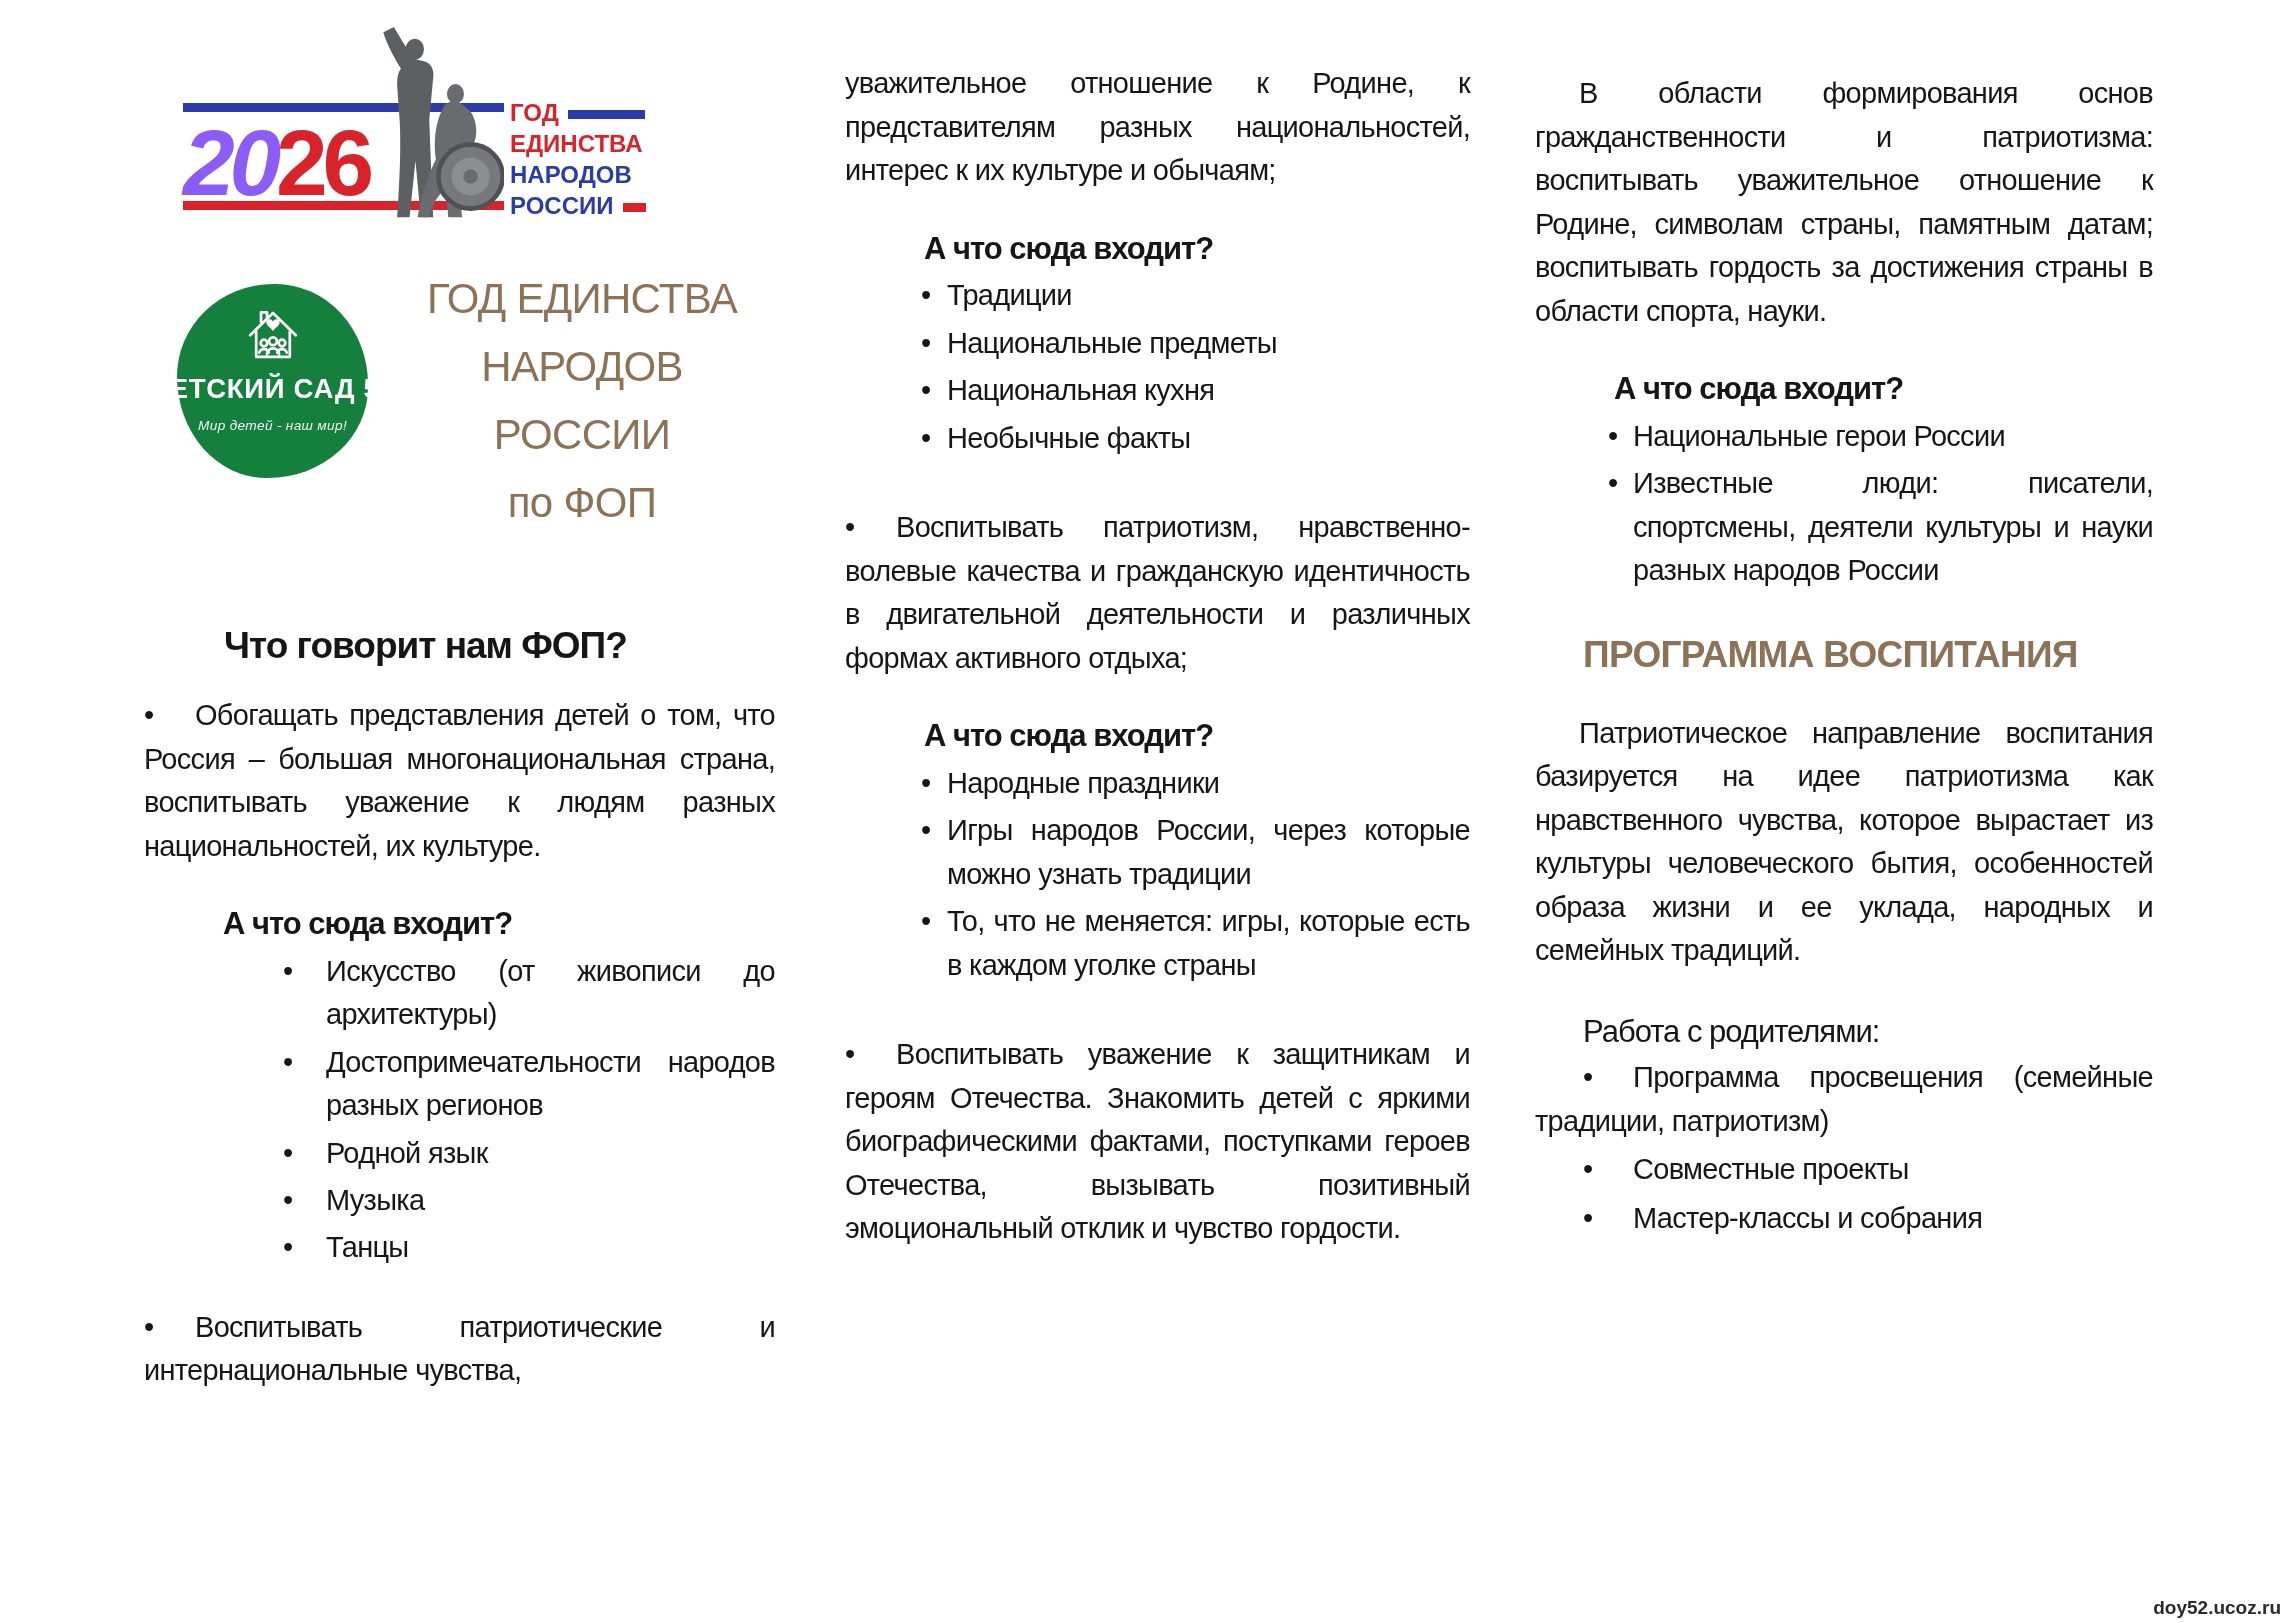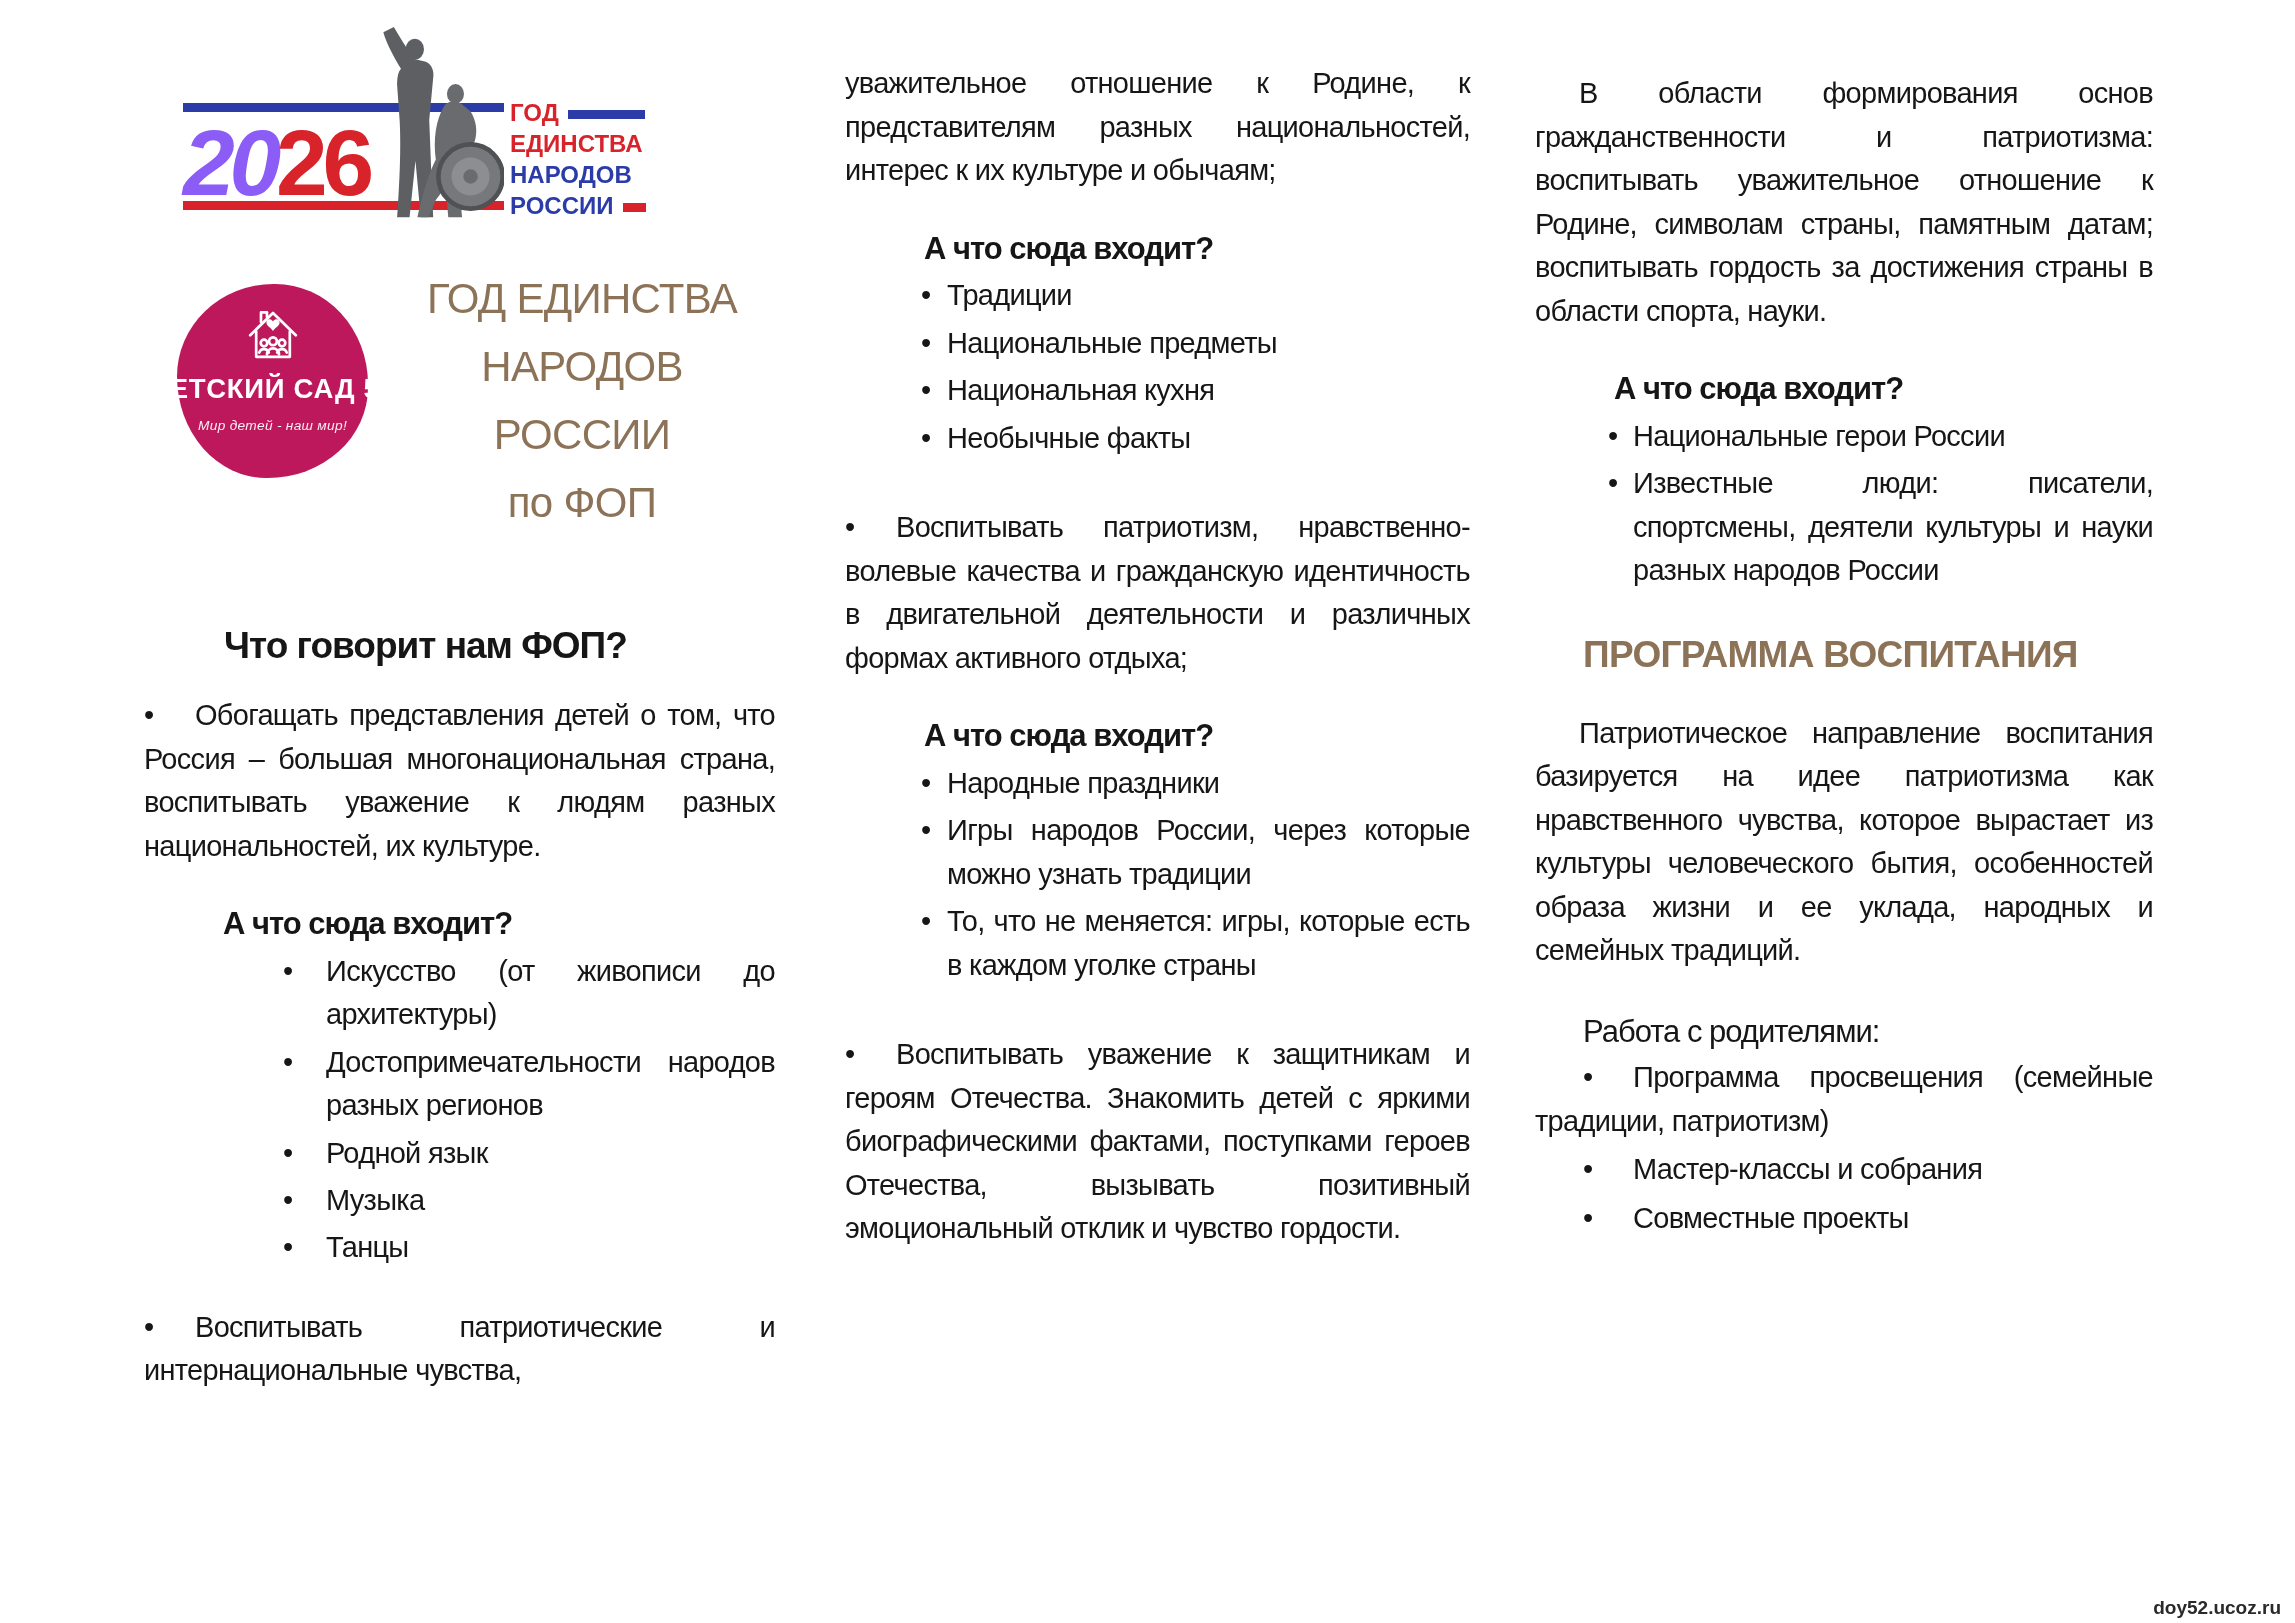--- a/index.html
+++ b/index.html
@@ -28,21 +28,21 @@
   .lt-red  { color:#d8232a; }
   .lt-blue { color:#2b3ca8; }
   .dash { display:inline-block; height:9.2px; vertical-align:middle; margin-left:9.2px; }
   .dash-blue { width:77px; background:#2b3ca8; }
   .dash-red  { width:23.6px;  background:#d8232a; }
 
   
   .logo-row { position:relative; height:304px; margin-top:36px; }
   .kg-circle {
     position:absolute; left:33px; top:19.6px; width:191px; height:194px;
-    background:#be185d; border-radius:51% 49% 53% 47% / 48% 52% 47% 53%;
+    background:#15803d; border-radius:51% 49% 53% 47% / 48% 52% 47% 53%;
     display:flex; flex-direction:column; align-items:center; color:#fff; text-align:center;
   }
   .kg-house { width:60px; height:60px; margin-top:19.6px; }
   .kg-name { margin-top:9.2px; font-size:27.5px; font-weight:bold; letter-spacing:0.7px; white-space:nowrap; }
   .kg-slogan { margin-top:13px; font-size:13.7px; font-style:italic; opacity:.92; letter-spacing:0.3px; }
   .doc-title { position:absolute; left:281px; top:0; width:314px; text-align:center; color:#8c7358; font-size:42px; line-height:1.62; letter-spacing:-0.7px; }
 
   
   .h-main { font-size:37px; font-weight:bold; letter-spacing:-1px; margin:56px 0 0 80px; white-space:nowrap; }
   .h-sub  { font-size:31px; font-weight:bold; letter-spacing:-1px; margin:38px 0 7.9px 79px; white-space:nowrap; }
@@ -182,20 +182,20 @@
       <li>Известные люди: писатели, спортсмены, деятели культуры и науки разных народов России</li>
     </ul>
 
     <div class="h-program">ПРОГРАММА ВОСПИТАНИЯ</div>
 
     <p class="indent mt1">Патриотическое направление воспитания базируется на идее патриотизма как нравственного чувства, которое вырастает из культуры человеческого бытия, особенностей образа жизни и ее уклада, народных и семейных традиций.</p>
 
     <div class="h-parents">Работа с родителями:</div>
     <ul class="plist">
       <li><span class="pdot">•</span><span>Программа просвещения (семейные традиции, патриотизм)</span></li>
+      <li><span class="pdot">•</span><span>Совместные проекты</span></li>
       <li><span class="pdot">•</span><span>Мастер-классы и собрания</span></li>
-      <li><span class="pdot">•</span><span>Совместные проекты</span></li>
     </ul>
   </div>
 
   <div class="watermark">doy52.ucoz.ru</div>
 </div>
 
 
 </body></html>

